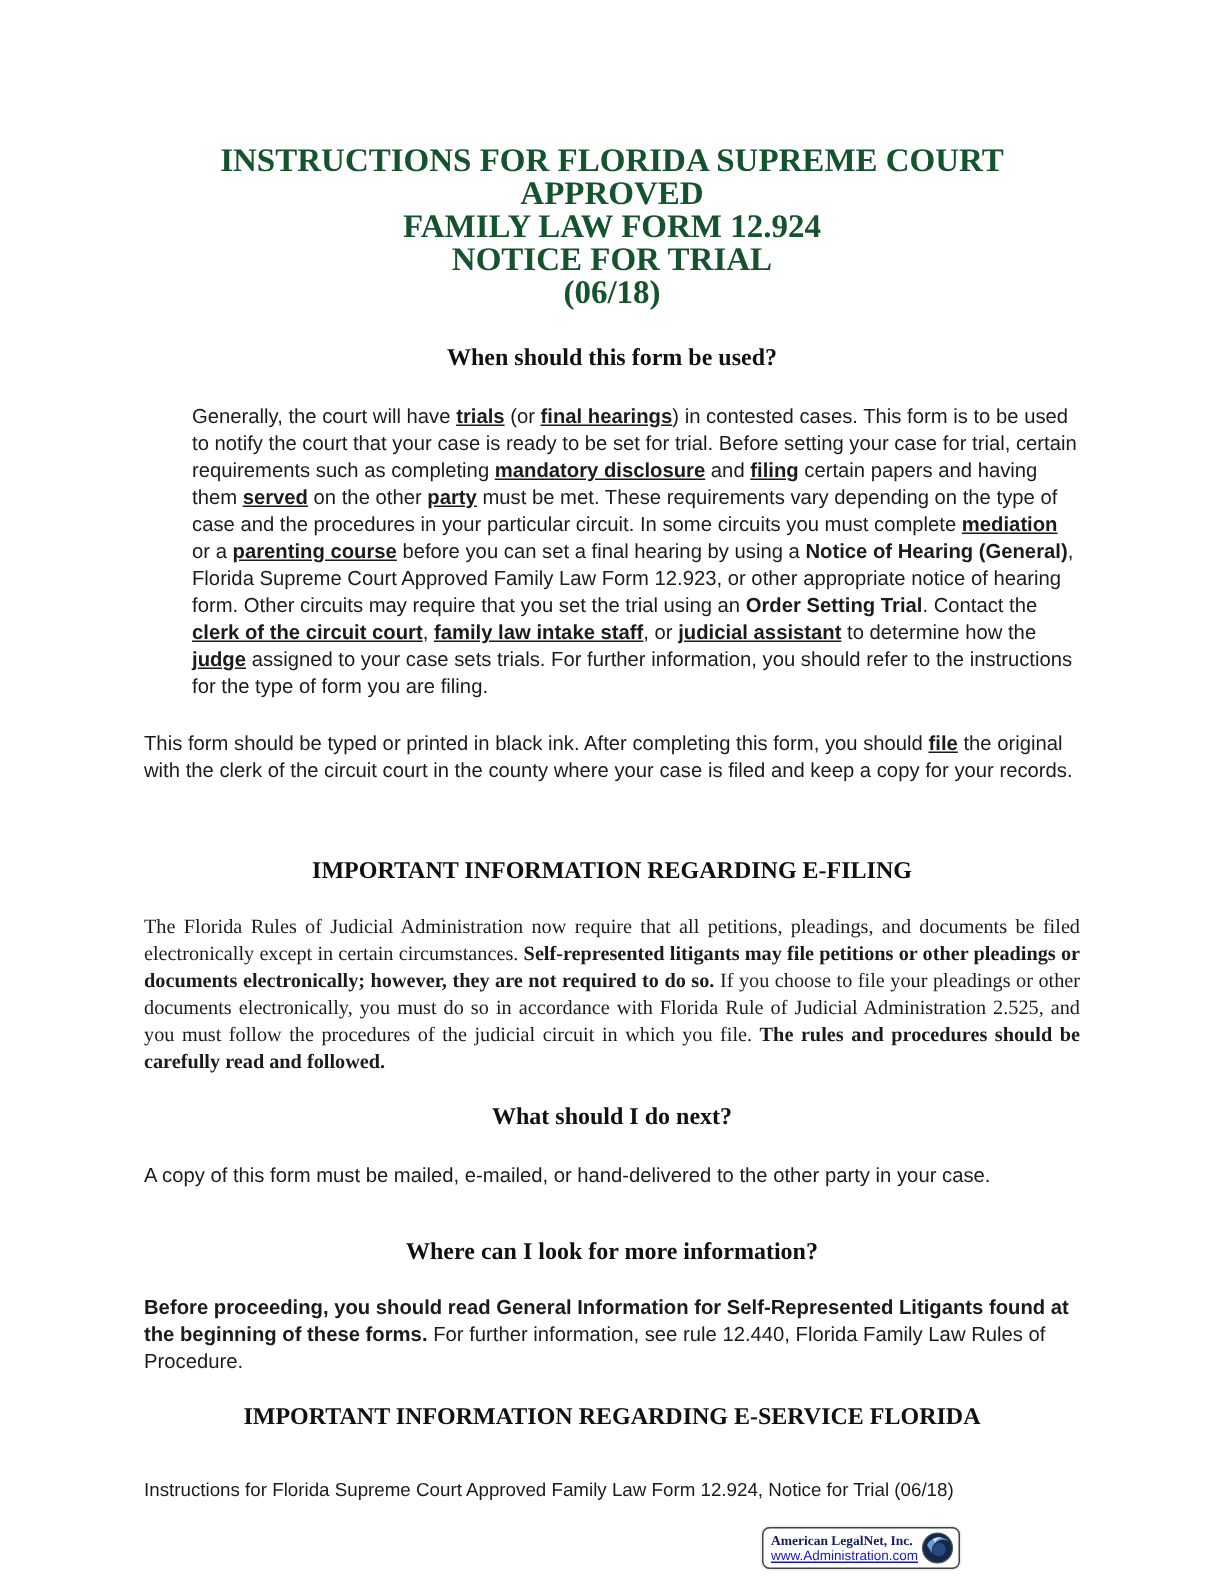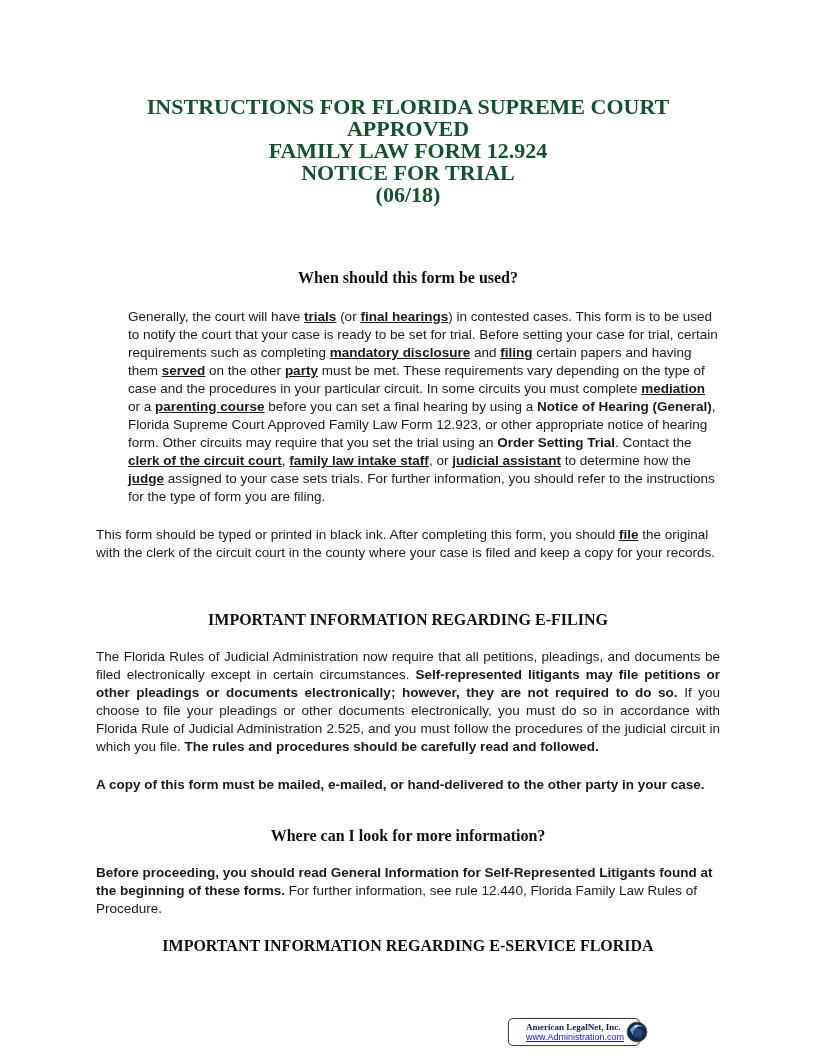--- a/index.html
+++ b/index.html
@@ -27,53 +27,53 @@
     color:#14532d;
   }
   h2.sec {
     text-align:center;
     font-family:"Liberation Serif", serif;
     font-weight:bold;
     font-size:16px;
     line-height:20px;
     color:#111111;
   }
-  .h-when     { margin-top:62px; }
+  .h-when     { margin-top:23px; }
   .h-efiling  { margin-top:48px; }
   .h-next     { margin-top:18px; }
   .h-more     { margin-top:32px; }
   .h-eservice { margin-top:18px; }
   p.body {
     font-size:13.5px;
     line-height:18px;
     color:#1b1b1b;
   }
   .p-general  { margin-top:20px;margin-left:32px; }
   .p-blackink { margin-top:20px; }
-  .p-efiling  { margin-top:18px; text-align:justify; }
-  .p-copy     { margin-top:20px;font-weight:bold; }
+  .p-efiling  { margin-top:18px; text-align:justify;font-family:Liberation Serif, serif; }
+  .p-copy     { margin-top:20px; }
   .p-moreinfo { margin-top:18px; }
   span.b { font-weight:bold; }
   span.u { text-decoration:underline; }
   .footer-line {
     margin-top:30px;
     font-size:12.5px;
     line-height:16px;
     color:#1b1b1b;
   }
   .badge {
     position:absolute;
     left:508px; top:1018px;
     width:132px; height:28px;
     border:1px solid #444444;
     border-radius:5px;
     background:#ffffff;
     display:flex;
     align-items:center;
-    padding:2px 3px 2px 17px;
+    padding:2px 3px 2px 5px;
     box-shadow:0 0 0 1px #eeeeee;
   }
   .badge-text { flex:1; line-height:10px; }
   .badge-company {
     font-family:"Liberation Serif", serif;
     font-weight:bold;
     font-size:9px;
     color:#141a5e;
     white-space:nowrap;
   }
@@ -102,29 +102,31 @@
     <h2 class="sec h-when">When should this form be used?</h2>
 
     <p class="body p-general"><span>Generally, the court will have </span><span class="b u">trials</span><span> (or </span><span class="b u">final hearings</span><span>) in contested cases.  This form is to be used to notify the court that your case is ready to be set for trial.  Before setting your case for trial, certain requirements such as completing </span><span class="b u">mandatory disclosure</span><span> and </span><span class="b u">filing</span><span> certain papers and having them </span><span class="b u">served</span><span> on the other </span><span class="b u">party</span><span> must be met. These requirements vary depending on the type of case and the procedures in your particular circuit. In some circuits you must complete </span><span class="b u">mediation</span><span> or a </span><span class="b u">parenting course</span><span> before you can set a final hearing by using a </span><span class="b">Notice of Hearing (General)</span><span>, Florida Supreme Court Approved Family Law Form 12.923, or other appropriate notice of hearing form. Other circuits may require that you set the trial using an </span><span class="b">Order Setting Trial</span><span>. Contact the </span><span class="b u">clerk of the circuit court</span><span>, </span><span class="b u">family law intake staff</span><span>, or </span><span class="b u">judicial assistant</span><span> to determine how the </span><span class="b u">judge</span><span> assigned to your case sets trials.  For further information, you should refer to the instructions for the type of form you are filing.</span></p>
 
     <p class="body p-blackink"><span>This form should be typed or printed in black ink.  After completing this form, you should </span><span class="b u">file</span><span> the original with the clerk of the circuit court in the county where your case is filed and keep a copy for your records.</span></p>
 
     <h2 class="sec h-efiling">IMPORTANT INFORMATION REGARDING E-FILING</h2>
 
     <p class="body p-efiling"><span>The Florida Rules of Judicial Administration now require that all petitions, pleadings, and documents be filed electronically except in certain circumstances. </span><span class="b">Self-represented litigants may file petitions or other pleadings or documents electronically; however, they are not required to do so.</span><span> If you choose to file your pleadings or other documents electronically, you must do so in accordance with Florida Rule of Judicial Administration 2.525, and you must follow the procedures of the judicial circuit in which you file. </span><span class="b">The rules and procedures should be carefully read and followed.</span></p>
 
+    <h2 class="sec h-next">What should I do next?</h2>
 
     <p class="body p-copy"><span>A copy of this form must be mailed, e-mailed, or hand-delivered to the other party in your case.</span></p>
 
     <h2 class="sec h-more">Where can I look for more information?</h2>
 
     <p class="body p-moreinfo"><span class="b">Before proceeding, you should read General Information for Self-Represented Litigants found at the beginning of these forms.</span><span>  For further information, see rule 12.440, Florida Family Law Rules of Procedure.</span></p>
 
     <h2 class="sec h-eservice">IMPORTANT INFORMATION REGARDING E-SERVICE FLORIDA</h2>
 
+    <div class="footer-line">Instructions for Florida Supreme Court Approved Family Law Form 12.924, Notice for Trial (06/18)</div>
 
   </div>
 
   <div class="badge">
     <div class="badge-text">
       <div class="badge-company">American LegalNet, Inc.</div>
       <div class="badge-url">www.Administration.com</div>
     </div>
     <div class="badge-globe">
       <svg width="22" height="22" viewBox="0 0 22 22">

